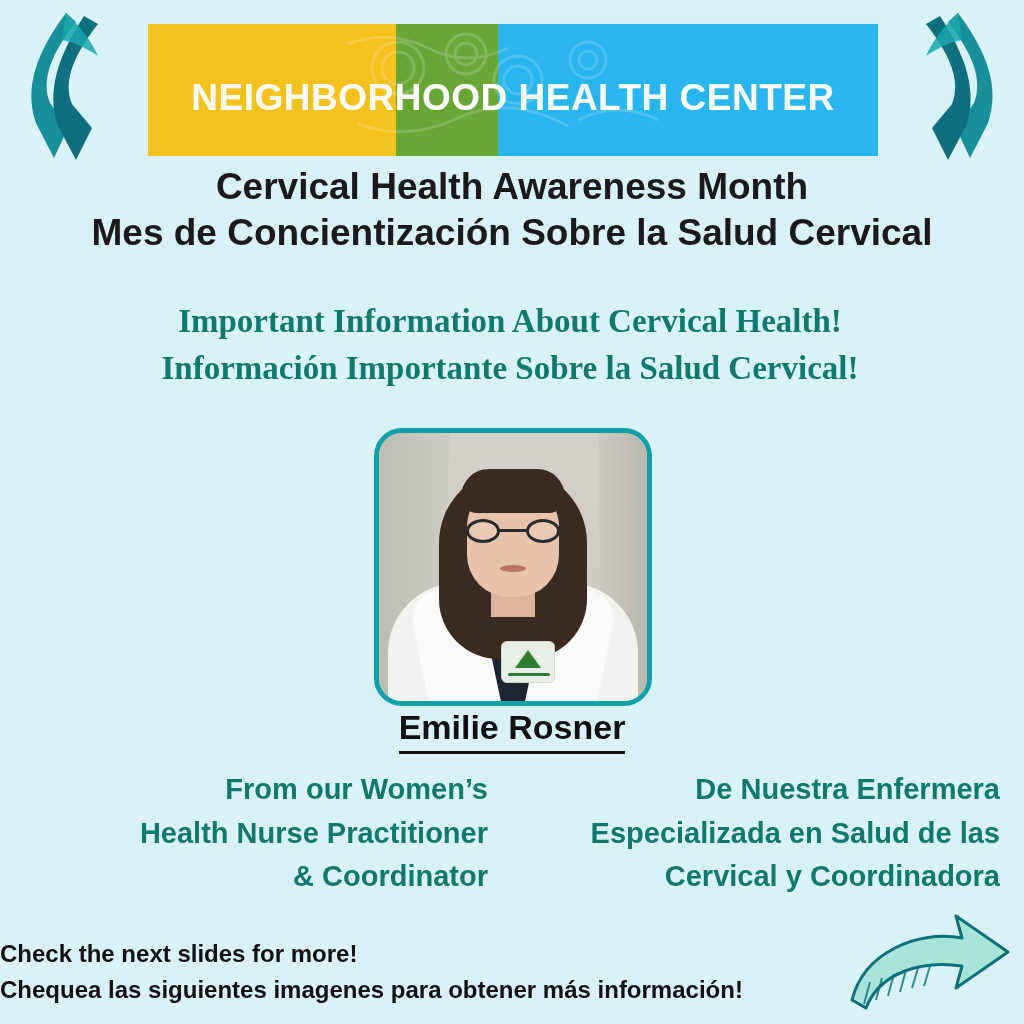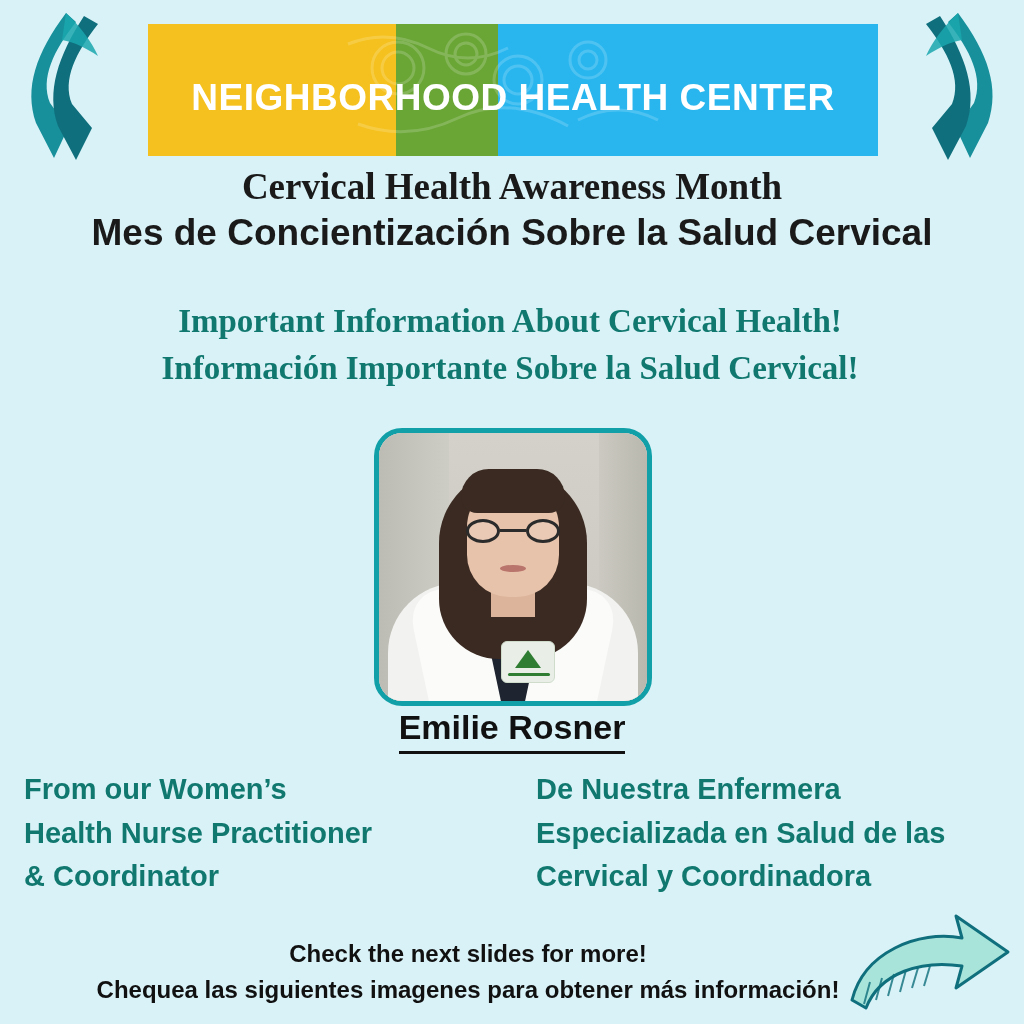--- a/index.html
+++ b/index.html
@@ -55,21 +55,21 @@
     font-size: 37px; font-weight: bold; color: #ffffff;
     letter-spacing: .5px; line-height: 1.1; margin-top: 16px;
   }
 
   
   .head-block {
     position: absolute; left: 0; top: 164px; width: 1024px;
     text-align: center; color: #1a1a1a;
   }
   .head-en {
-    font-size: 37px; font-weight: bold; line-height: 1.25; font-family: Liberation Serif, serif;
+    font-size: 37px; font-weight: bold; line-height: 1.25;
   }
   .head-es {
     font-size: 37px; font-weight: bold; line-height: 1.25;
   }
 
   .info-block {
     position: absolute; left: 0; top: 298px; width: 1020px;
     text-align: center; color: #11786f; font-family: Liberation Serif, serif;
   }
   .info-en, .info-es {
@@ -188,29 +188,29 @@
     font-size: 34px; font-weight: bold; color: #111;
     border-bottom: 3px solid #111; padding-bottom: 5px;
   }
 
   
   .roles {
     position: absolute; left: 0; top: 768px; width: 1024px;
     display: flex;
   }
   .role-col {
-    width: 50%; text-align: left;
+    width: 50%; text-align: right;
     color: #11786f; font-size: 29px; font-weight: bold; line-height: 1.5;
     padding: 0 24px;
   }
 
   
   .footer {
     position: absolute; left: 0; bottom: 16px; width: 936px;
-    text-align: center; color: #111;
+    color: #111;
   }
   .footer-en { font-size: 24px; font-weight: bold; line-height: 1.5; }
   .footer-es { font-size: 24px; font-weight: bold; line-height: 1.5; }
 
   .arrow {
     position: absolute; right: 10px; bottom: 6px;
     width: 170px; height: 110px;
   }
 </style>
 </head>

